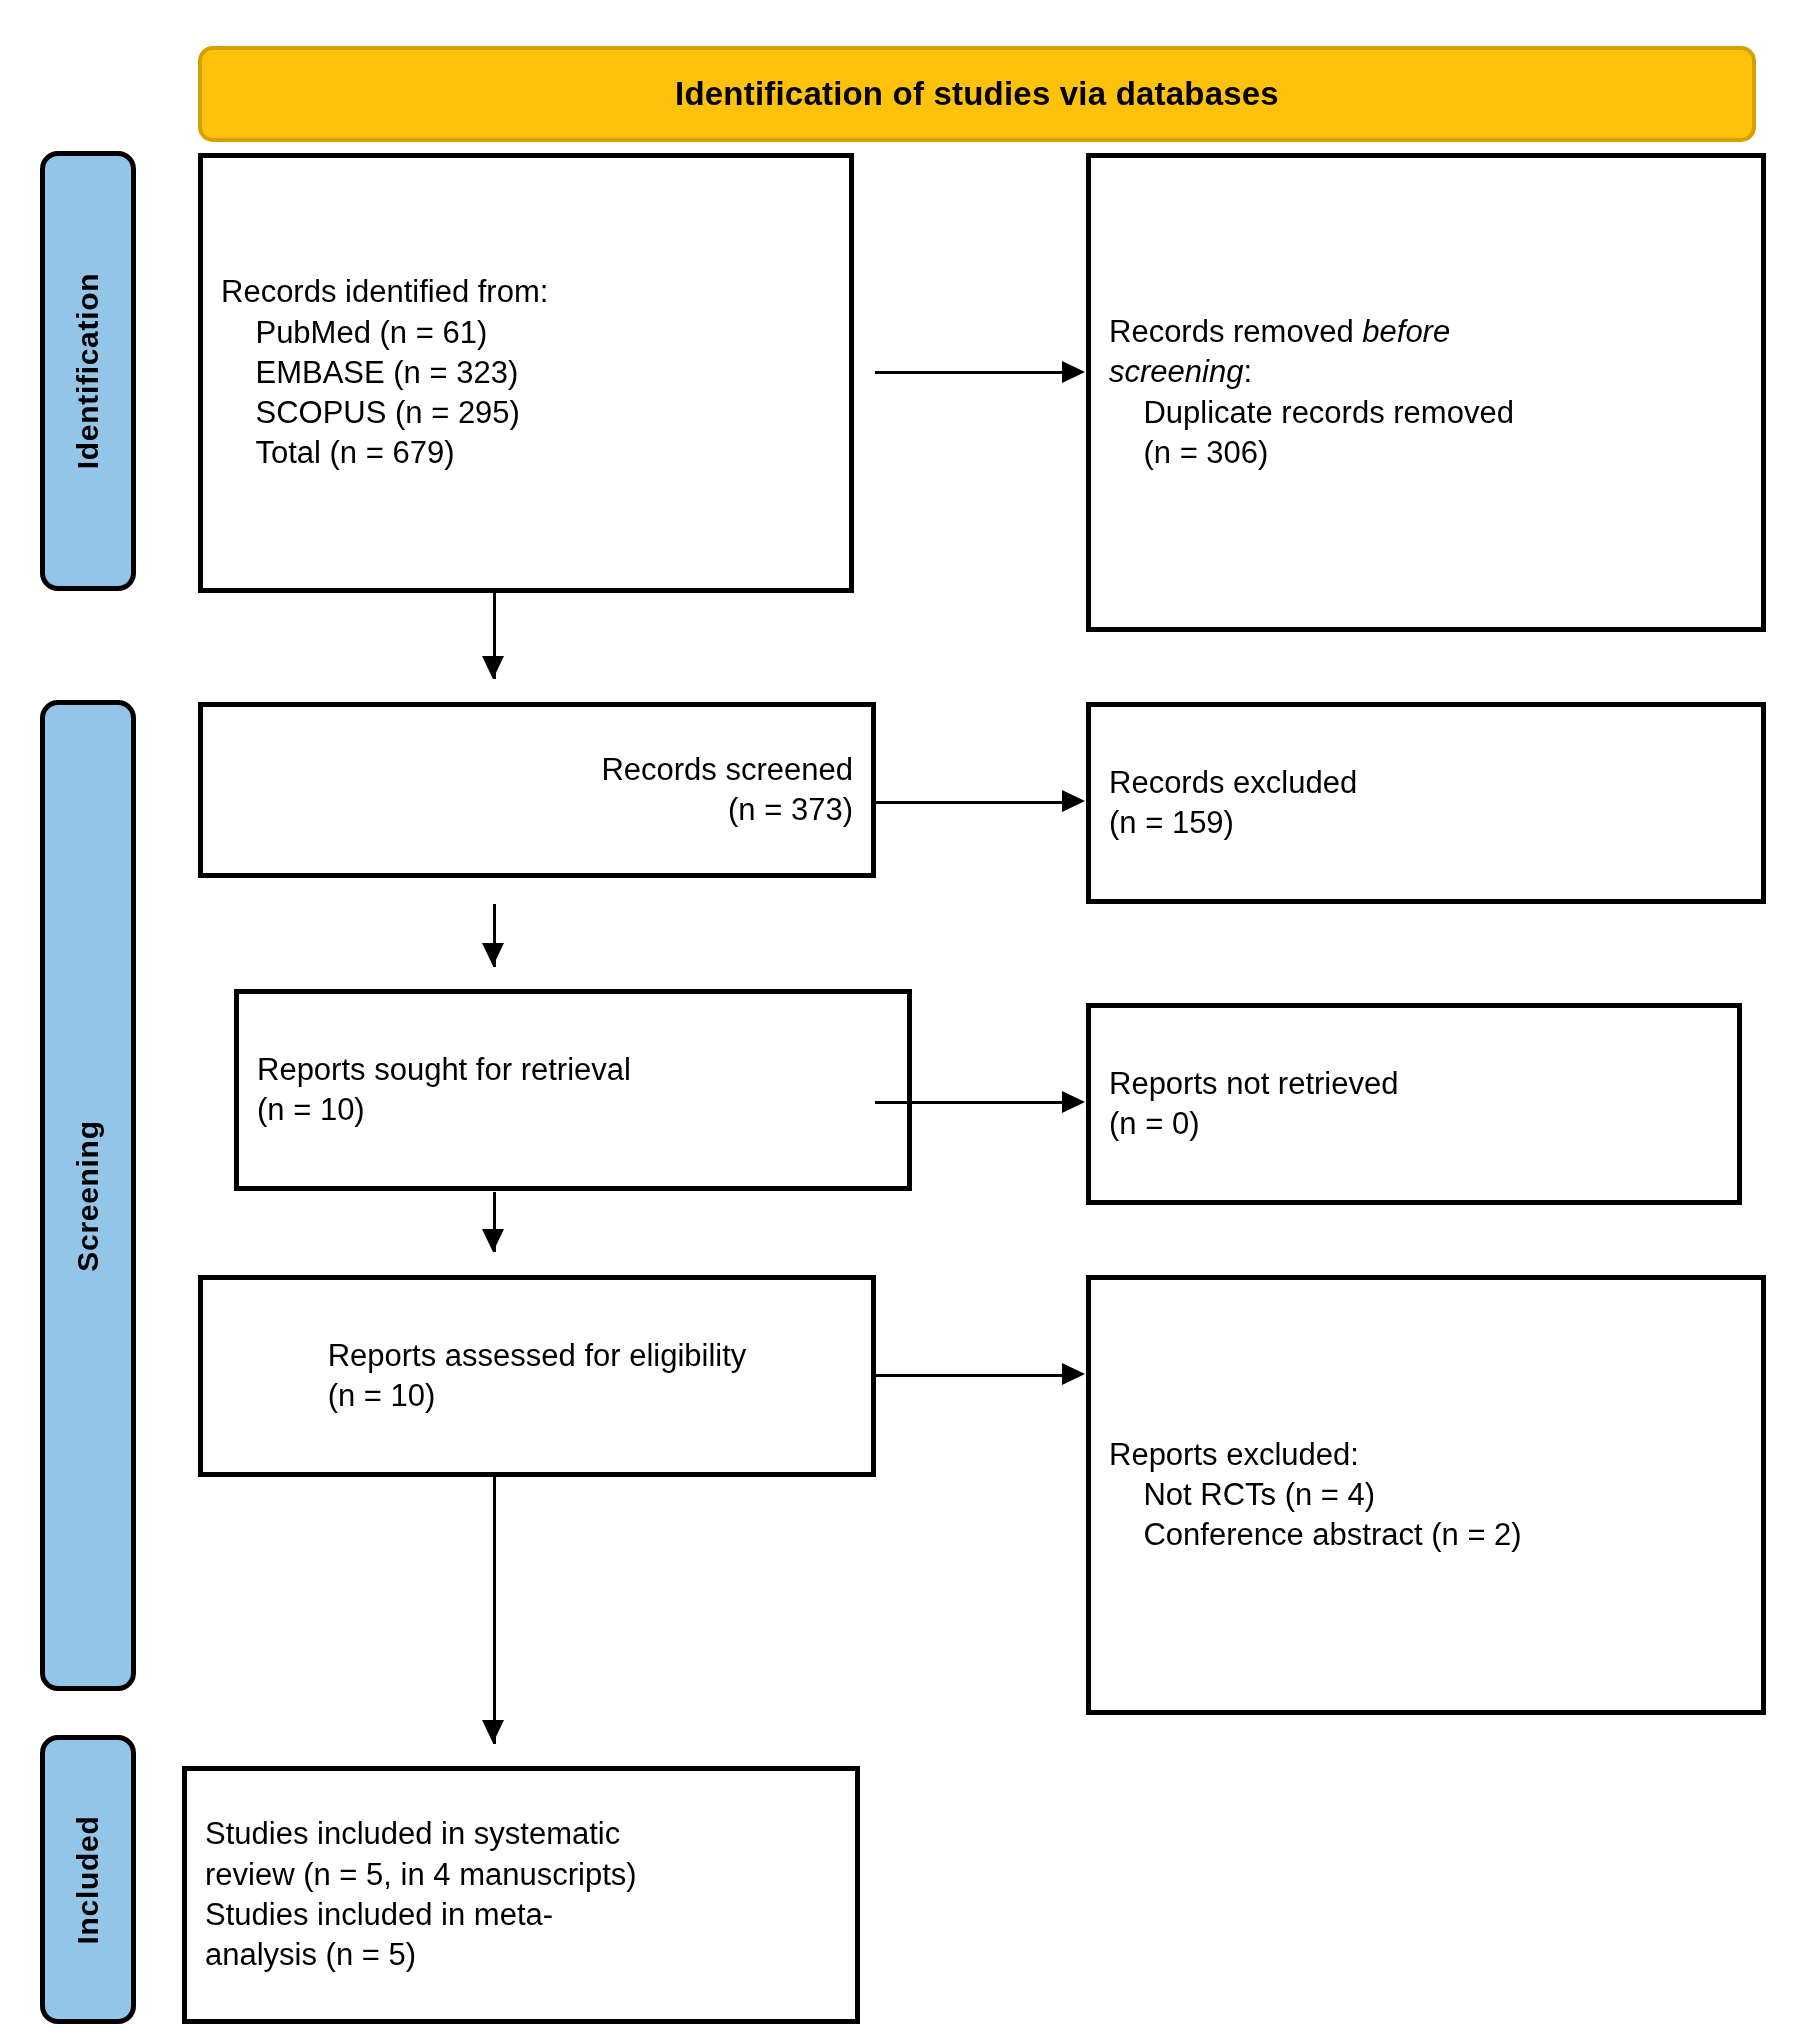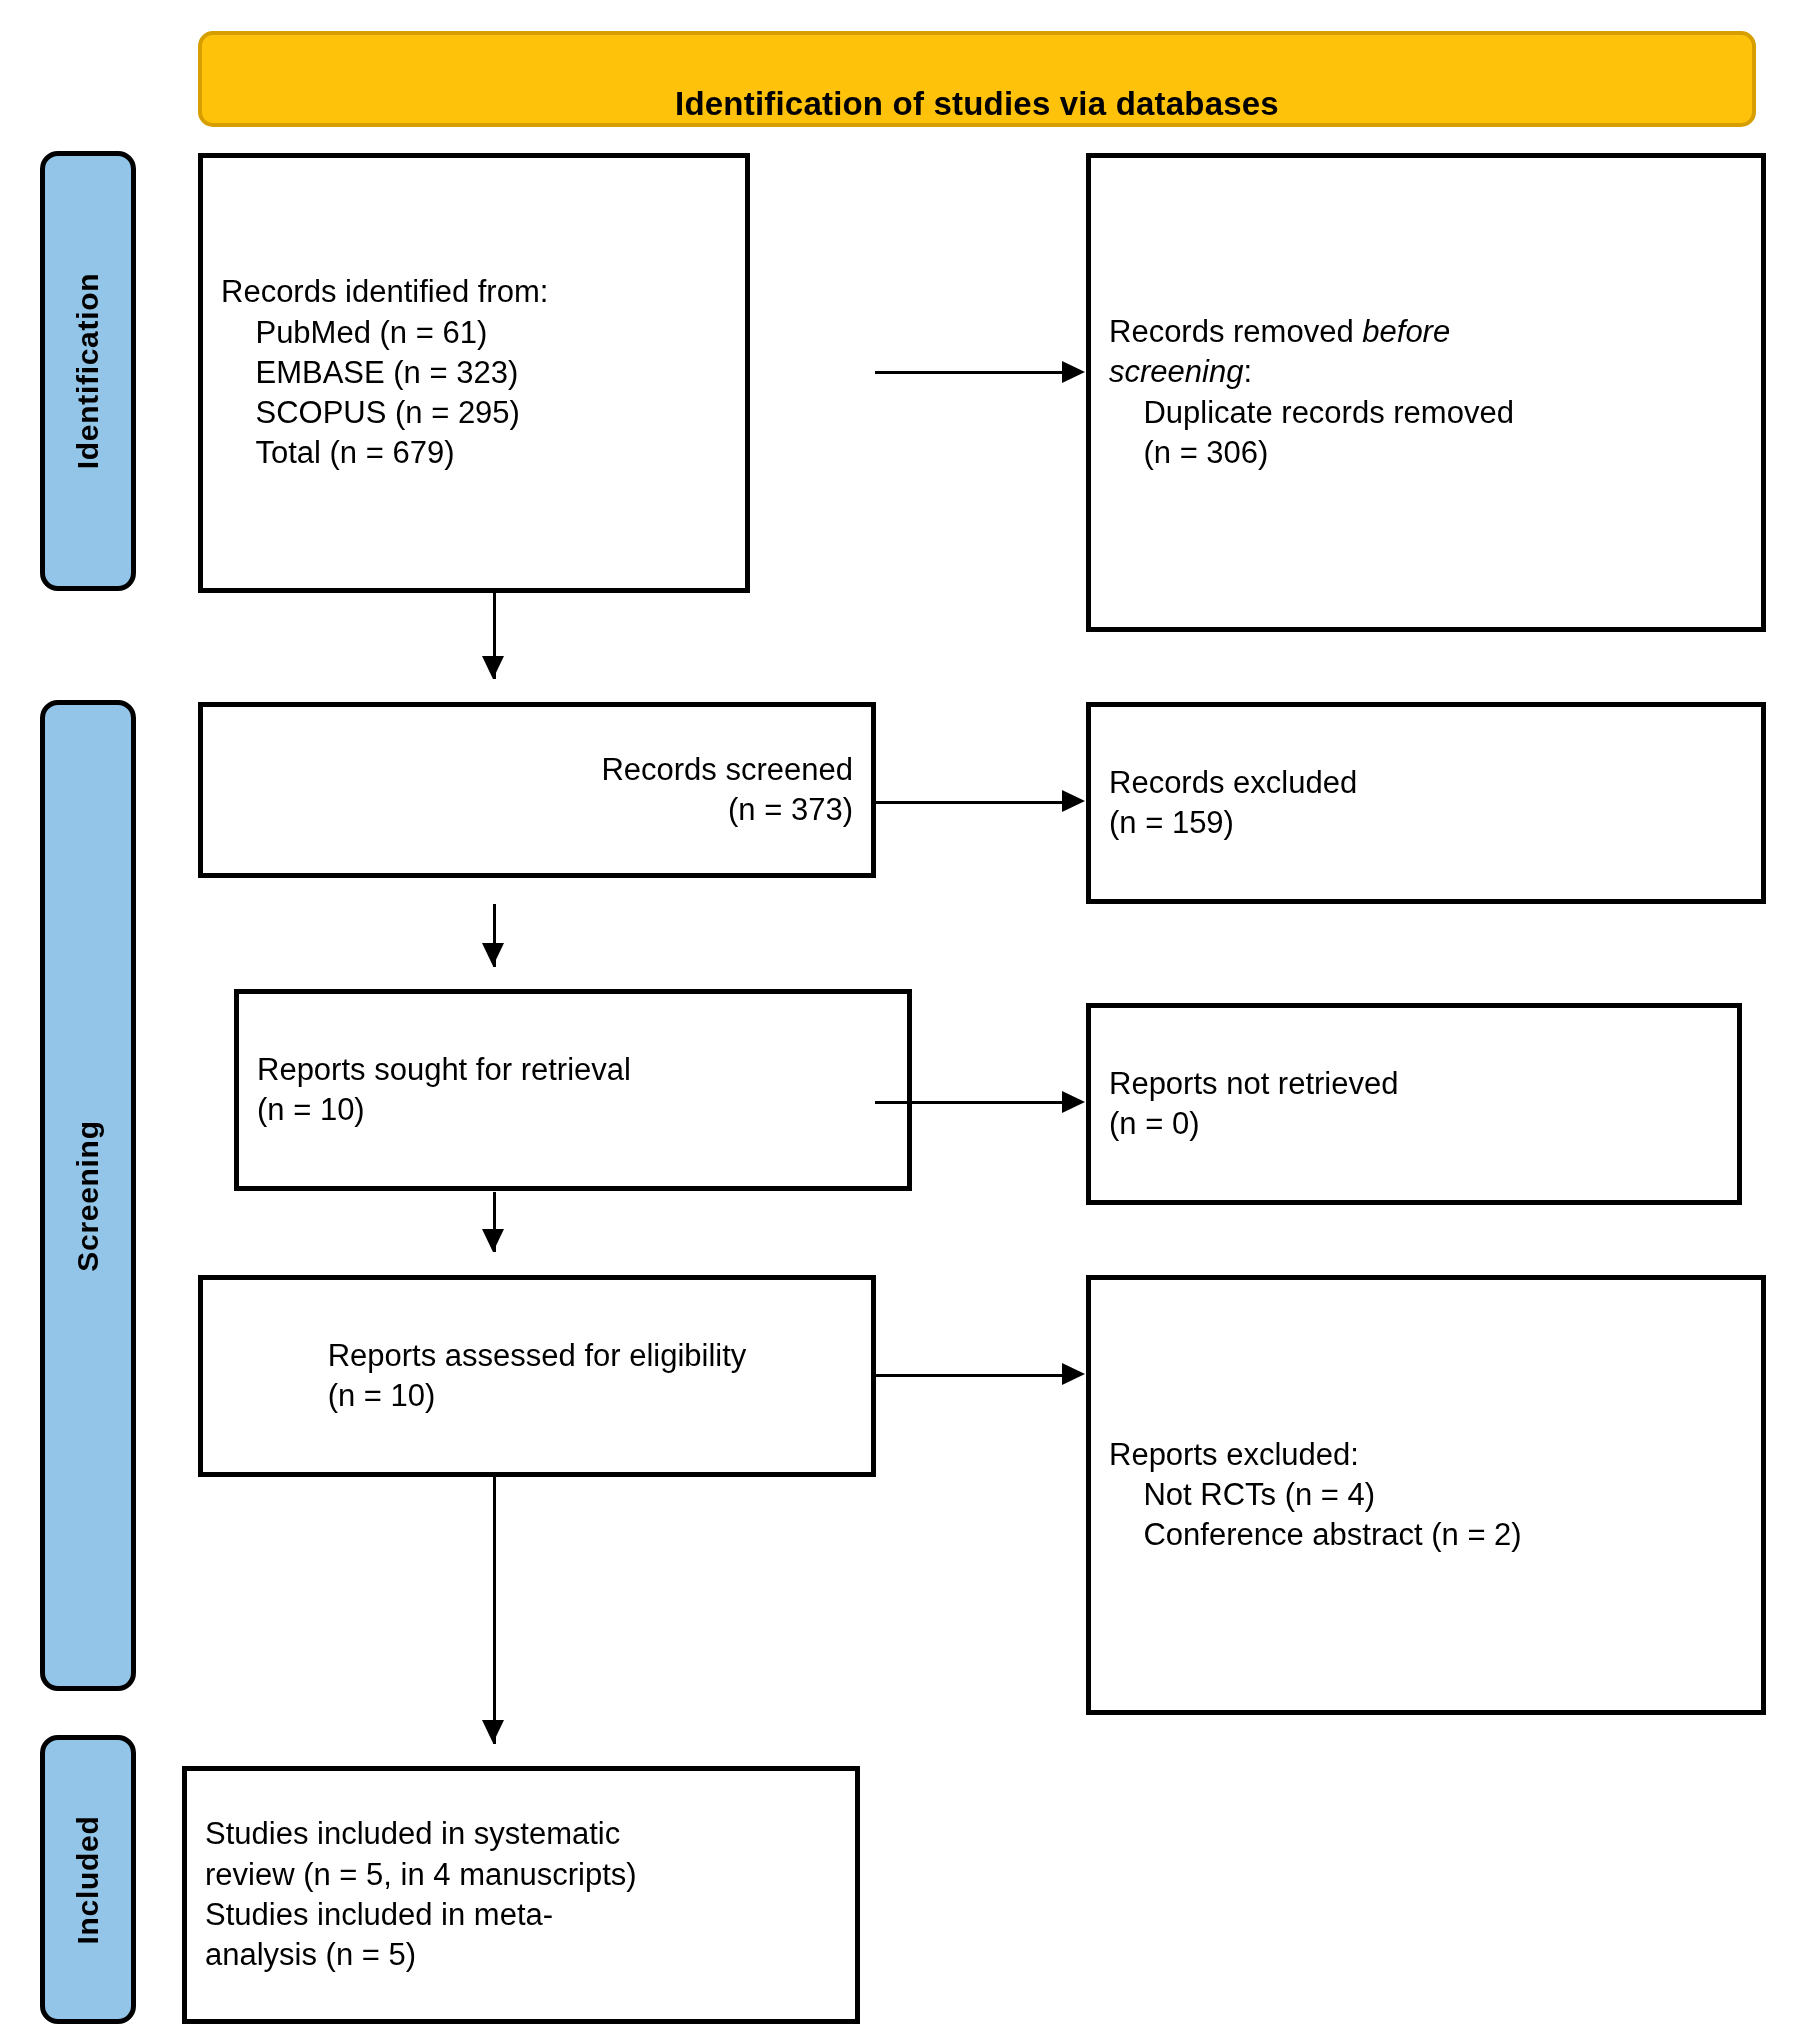--- a/index.html
+++ b/index.html
@@ -15,29 +15,29 @@
     width: 1800px;
     height: 2035px;
     background: #ffffff;
     overflow: hidden;
   }
 
   
   .header-banner {
     position: absolute;
     left: 198px;
-    top: 31px;
+    top: 46px;
     width: 1558px;
     height: 96px;
     background: #FFC20A;
     border: 4.8px solid #D79E00;
     border-radius: 15px;
     box-sizing: border-box;
     display: flex;
-    align-items: flex-end;
+    align-items: center;
     justify-content: center;
   }
   .header-banner .banner-text {
     font-size: 33px;
     font-weight: bold;
     color: #000000;
     letter-spacing: 0.2px;
     text-align: center;
   }
 
@@ -78,21 +78,21 @@
   .flow-box .box-text {
     font-size: 31px;
     line-height: 1.30;
     color: #000000;
     padding: 0 18px;
     white-space: pre-wrap;
   }
   .flow-box .box-text .ital { font-style: italic; }
 
   
-  #box-identified        { left: 198px; top: 153px;  width: 552px;  height: 440px; justify-content: center; }
+  #box-identified        { left: 198px; top: 153px;  width: 656px;  height: 440px; justify-content: center; }
   #box-screened          { left: 198px; top: 702px; width: 678px;  height: 176px; text-align: right; }
   #box-sought            { left: 198px; top: 989px; width: 678px;  height: 202px; margin-left: 36px; }
   #box-assessed          { left: 198px; top: 1275px; width: 678px;  height: 202px; align-items: center; }
   #box-included-studies  { left: 182px; top: 1766px; width: 678px;  height: 258px; }
 
   
   #box-removed           { left: 1086px; top: 153px;  width: 680px;  height: 479px; }
   #box-excluded-records  { left: 1086px; top: 702px; width: 680px;  height: 202px; }
   #box-not-retrieved     { left: 1086px; top: 1003px; width: 656px;  height: 202px; }
   #box-reports-excluded  { left: 1086px; top: 1275px; width: 680px;  height: 440px; }

